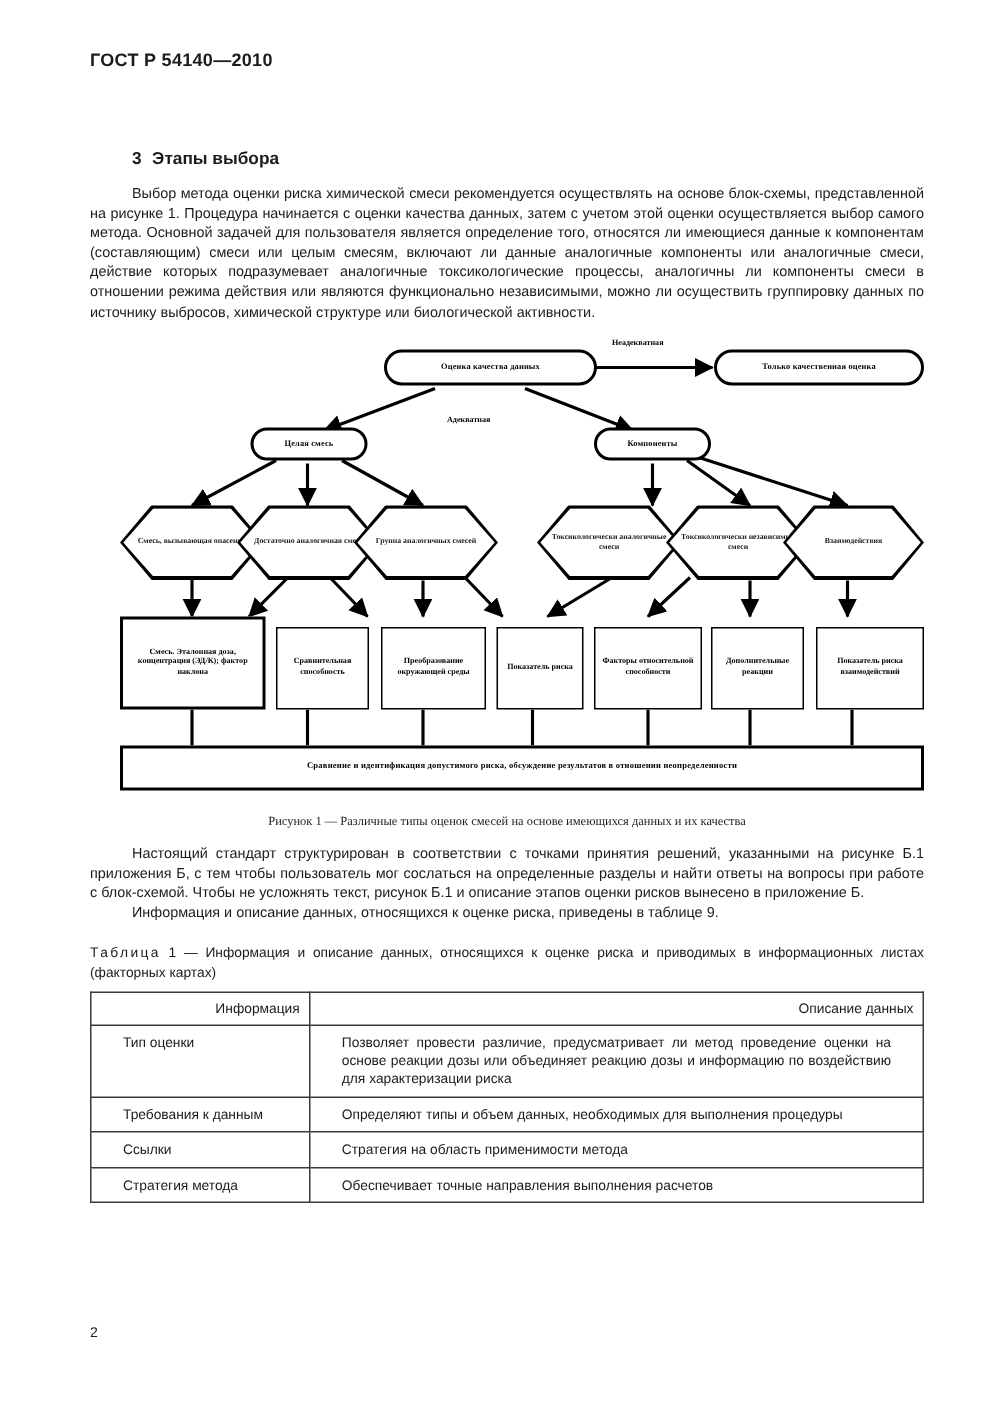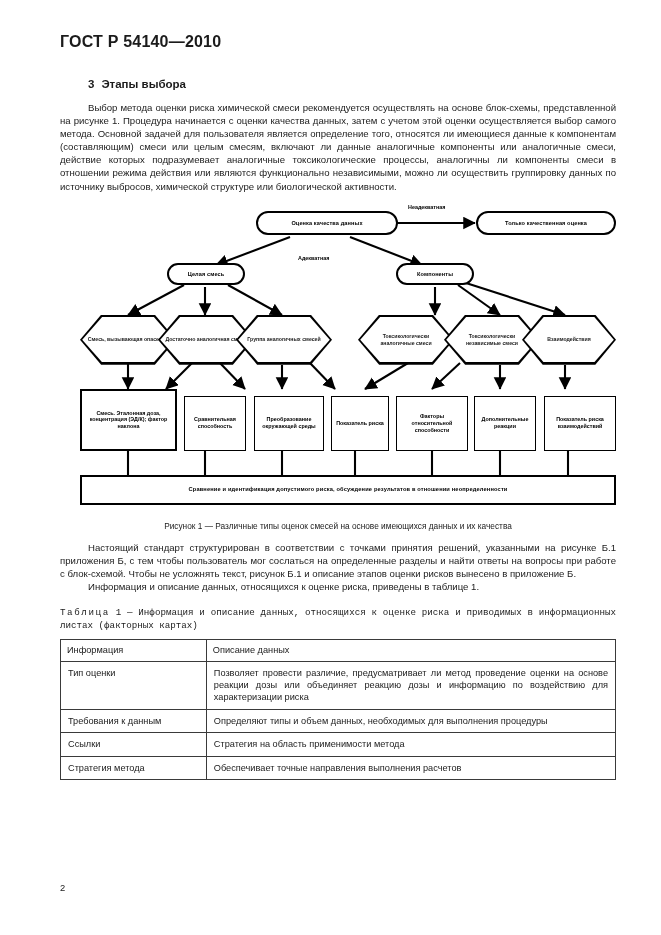--- a/index.html
+++ b/index.html
@@ -17,29 +17,29 @@
   }
   .page {
     position: absolute;
     inset: 0;
     padding: 0;
   }
   .doc-header {
     position: absolute;
     left: 60px;
     top: 33px;
-    font-size: 16px;
+    font-size: 12px;
     font-weight: bold;
     letter-spacing: 0.2px;
     color: #1b1b1b;
   }
   .content {
     position: absolute;
     left: 60px;
-    top: 78px;
+    top: 100px;
     width: 556px;
   }
   h2.section-title {
     font-size: 11.5px;
     font-weight: bold;
     margin: 0 0 11px 0;
     padding-left: 28px;
   }
   h2.section-title .num { margin-right: 7px; }
   p.body-par {
@@ -50,20 +50,21 @@
     text-indent: 28px;
     hyphens: manual;
   }
 
   
   .figure {
     position: relative;
     width: 556px;
     height: 330px;
     margin-top: 10px;
+    font-family: Liberation Serif, serif;
   }
   .fig-svg { position: absolute; left: 0; top: 0; }
   .node {
     position: absolute;
     display: flex;
     align-items: center;
     justify-content: center;
     text-align: center;
     font-weight: bold;
     color: #000;
@@ -141,28 +142,28 @@
   }
   .table-title .tword { letter-spacing: 1.6px; }
   table.data-table {
     border-collapse: collapse;
     width: 556px;
     font-size: 9.2px;
   }
   table.data-table th,
   table.data-table td {
     border: 1px solid #3a3a3a;
-    padding: 5px 7px;
+    padding: 5px 21px;
     vertical-align: top;
     line-height: 12.4px;
     font-weight: normal;
     color: #1b1b1b;
   }
   table.data-table th {
-    text-align: left;
+    text-align: right;
     padding: 4px 6px;
   }
   table.data-table td.desc { text-align: justify; margin-top: 45px; }
   col.c1 { width: 146px; }
   col.c2 { width: 410px; }
   .page-number {
     position: absolute;
     left: 60px;
     top: 882px;
     font-size: 9.4px;
@@ -292,23 +293,23 @@
       </div>
 
       <div class="node bar" style="left:20px; top:272px; width:536px; height:30px;">
         <span>Сравнение и идентификация допустимого риска, обсуждение результатов в отношении неопределенности</span>
       </div>
 
       <div class="fig-caption">Рисунок 1 — Различные типы оценок смесей на основе имеющихся данных и их качества</div>
     </div>
 
     <p class="body-par" style="margin-top:8px;">Настоящий стандарт структурирован в соответствии с точками принятия решений, указанными на рисунке Б.1 приложения Б, с тем чтобы пользователь мог сослаться на определенные разделы и найти ответы на вопросы при работе с блок-схемой. Чтобы не усложнять текст, рисунок Б.1 и описание этапов оценки рисков вынесено в приложение Б.</p>
-    <p class="body-par">Информация и описание данных, относящихся к оценке риска, приведены в таблице 1.</p>
-
-    <div class="table-title" style="margin-top:14px;font-family:Liberation Mono, monospace;">
+    <p class="body-par">Информация и описание данных, относящихся к оценке риска, приведены в таблице 9.</p>
+
+    <div class="table-title" style="margin-top:14px;">
       <span class="tword">Таблица</span>
       <span>1</span>
       <span>— Информация и описание данных, относящихся к оценке риска и приводимых в информационных листах (факторных картах)</span>
     </div>
 
     <table class="data-table">
       <colgroup>
           <col class="c1">
           <col class="c2">
         </colgroup>

